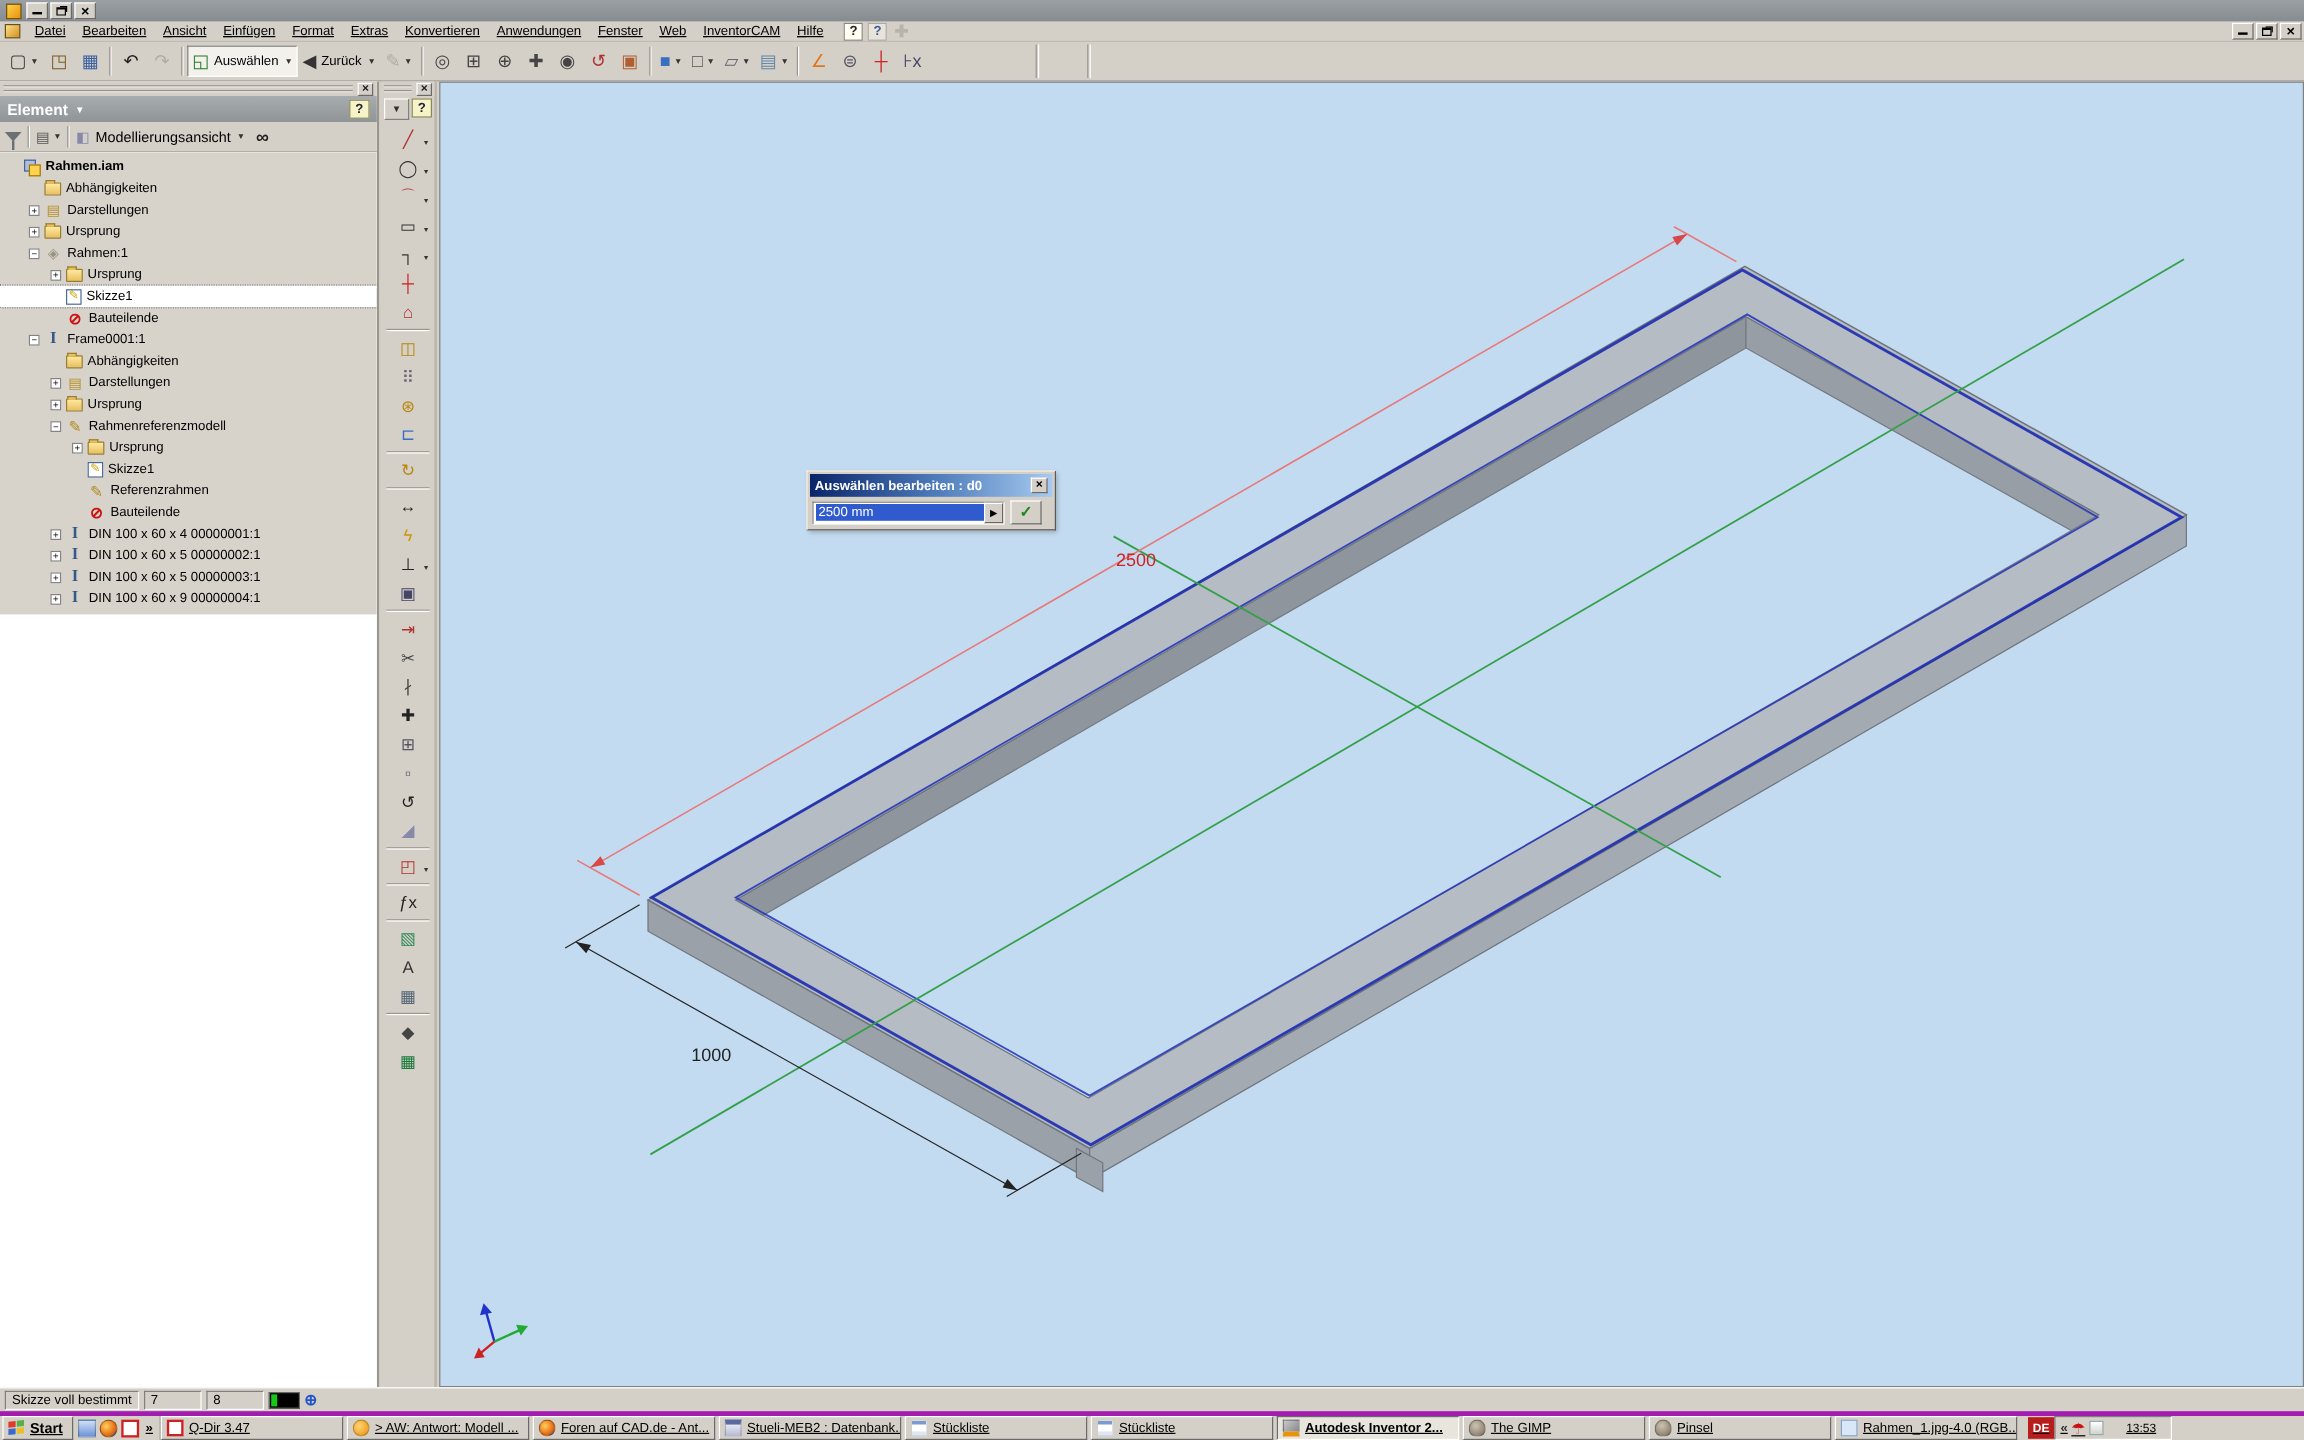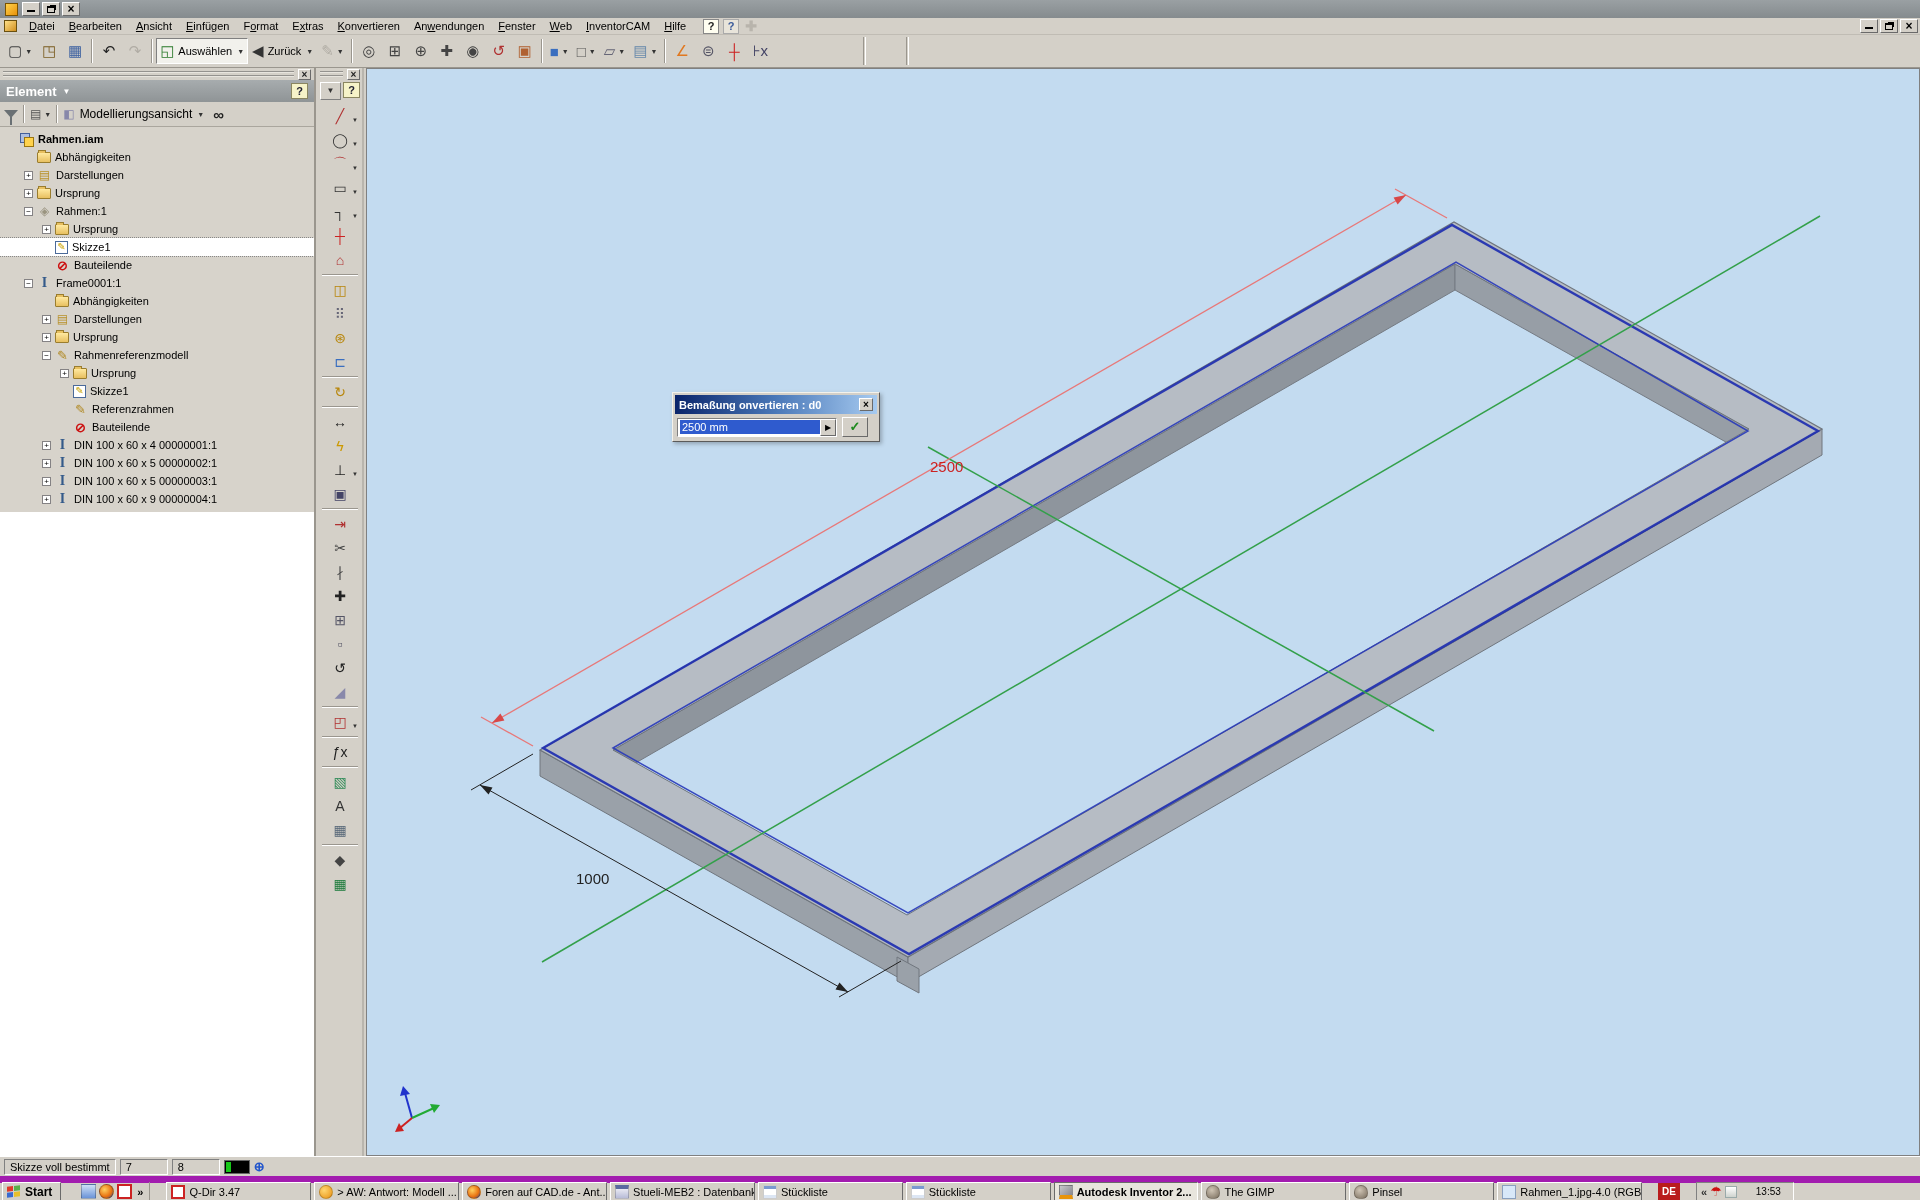--- a/index.html
+++ b/index.html
@@ -144,21 +144,21 @@
   #statusbar .msg { flex:1; padding-left:2px; }
   .st-cell { height:16px; border:1px solid; border-color:#808080 #fff #fff #808080; padding:1px 5px;
     display:flex; align-items:center; }
   .st-cell.c7 { width:48px; } .st-cell.c8 { width:48px; }
   .st-prog { width:26px; height:14px; background:#000; border:1px solid #666; position:relative; }
   .st-prog::before { content:""; position:absolute; left:1px; top:1px; bottom:1px; width:5px; background:#18c818; }
   .st-globe { color:#2255cc; font-weight:bold; font-size:13px; }
 
   
   #taskbar { position:absolute; left:0; top:1176px; width:1920px; height:24px; background:#d4d0c8;
-    border-top:7px solid #a21caf; display:flex; align-items:center; padding:0 2px; gap:16px; }
+    border-top:4px solid #a21caf; display:flex; align-items:center; padding:0 2px; gap:0;text-decoration:underline; }
   #start-btn { height:20px; display:flex; align-items:center; gap:4px; padding:0 8px 0 4px;
     background:#d4d0c8; border:1px solid; border-color:#fff #6a6a6a #6a6a6a #fff; font-weight:bold; font-size:12px; }
   .flag { width:14px; height:12px; display:grid; grid-template-columns:6px 6px; grid-template-rows:5px 5px; gap:1px;
     transform:skewY(-6deg); }
   .flag i:nth-child(1){background:#e03a2a;} .flag i:nth-child(2){background:#58b04a;}
   .flag i:nth-child(3){background:#3a6ad0;} .flag i:nth-child(4){background:#e8c02a;}
   #quick-launch { display:flex; align-items:center; gap:3px; padding:0 4px; height:20px;
     border-right:1px solid #9a968e; }
   .ql-ic { width:15px; height:15px; border:1px solid rgba(0,0,0,.25); }
   .ql-explorer { background:linear-gradient(#cfe0f6,#6a93d8); }
@@ -203,21 +203,21 @@
           <span class="res-glyph"></span>
         </div>
       <div class="wb">
           <span class="close-glyph">×</span>
         </div>
     </div>
   </div>
 
   <div id="menubar">
     <div class="app-doc-icon"></div>
-    <div id="menu-items" style="display:flex;">
+    <div id="menu-items" style="display:flex;text-decoration:underline;">
         <span class="menu-item"><u>D</u>atei</span>
         <span class="menu-item"><u>B</u>earbeiten</span>
         <span class="menu-item"><u>A</u>nsicht</span>
         <span class="menu-item"><u>E</u>infügen</span>
         <span class="menu-item">F<u>o</u>rmat</span>
         <span class="menu-item">E<u>x</u>tras</span>
         <span class="menu-item"><u>K</u>onvertieren</span>
         <span class="menu-item">An<u>w</u>endungen</span>
         <span class="menu-item"><u>F</u>enster</span>
         <span class="menu-item"><u>W</u>eb</span>
@@ -634,21 +634,21 @@
           <polygon points="440,1105 430,1104 434,1113" fill="#22aa33"></polygon>
           <line x1="412" y1="1118" x2="400" y2="1128" stroke="#cc2222" stroke-width="2"></line>
           <polygon points="395,1132 404,1131 399,1123" fill="#cc2222"></polygon>
         </g>
       </svg>
     </div>
   </div>
 
   <div id="dim-dialog">
     <div class="dtitle">
-      <span class="ttxt">Bemaßung onvertieren : d0</span>
+      <span class="ttxt">Auswählen bearbeiten : d0</span>
       <span class="dclose">×</span>
     </div>
     <div class="dbody">
       <div class="dim-input">
         <span class="val">2500 mm</span>
         <span class="expander">▶</span>
       </div>
       <div class="dim-ok">✓</div>
     </div>
   </div>

